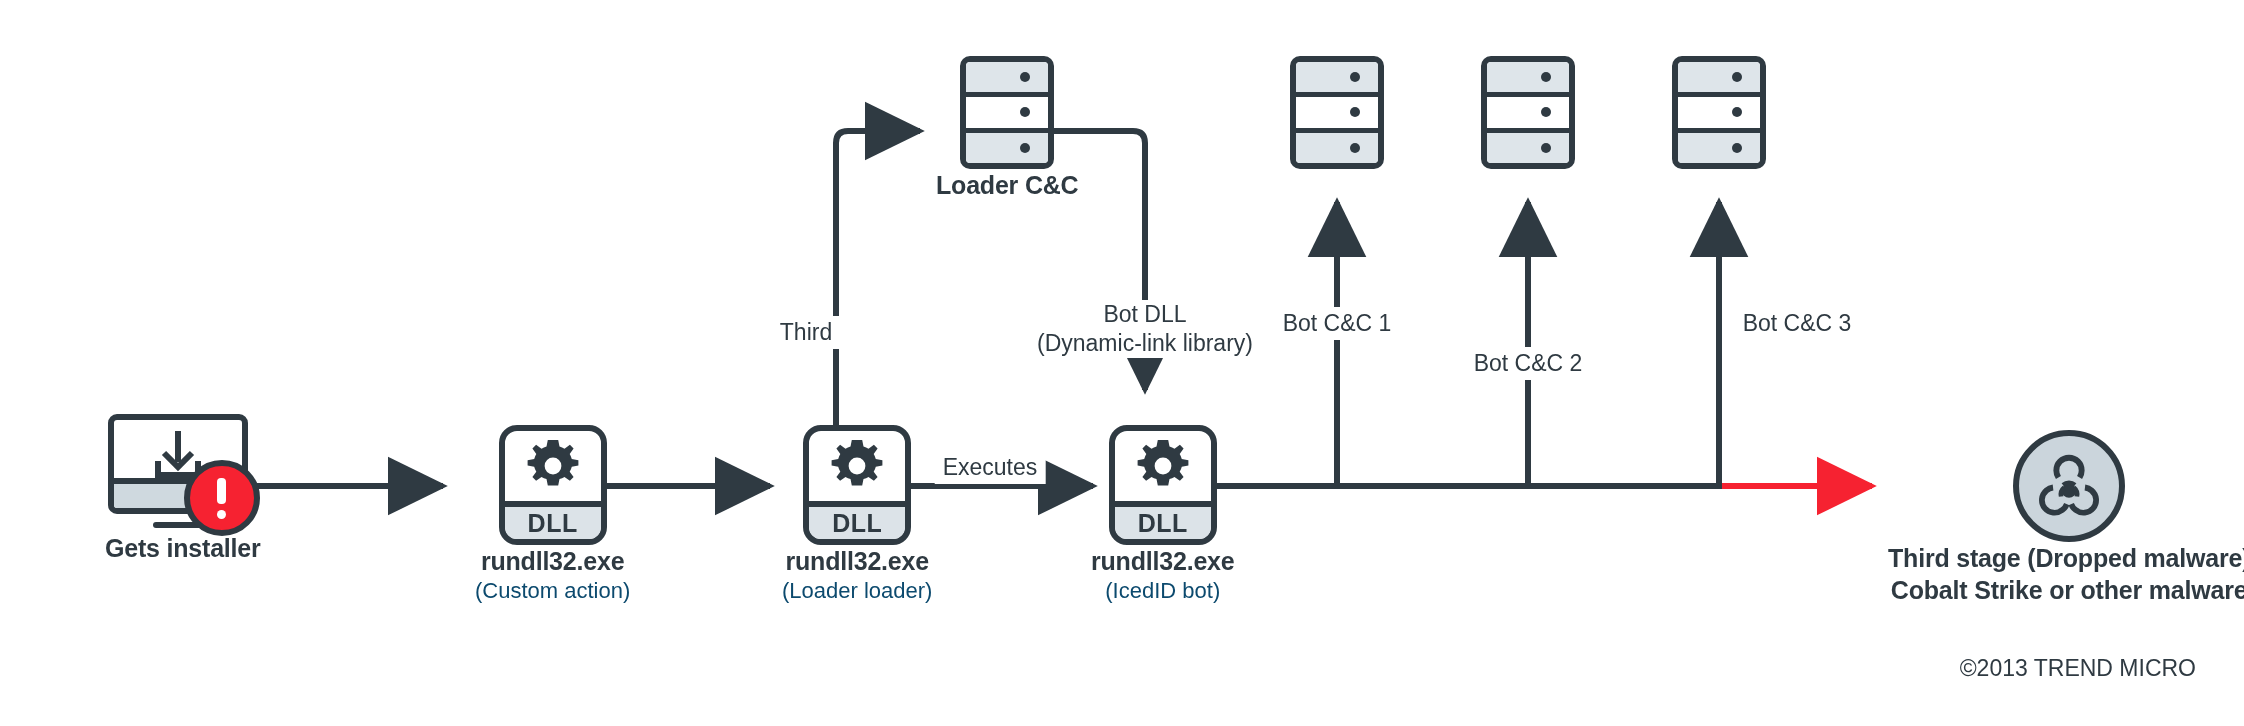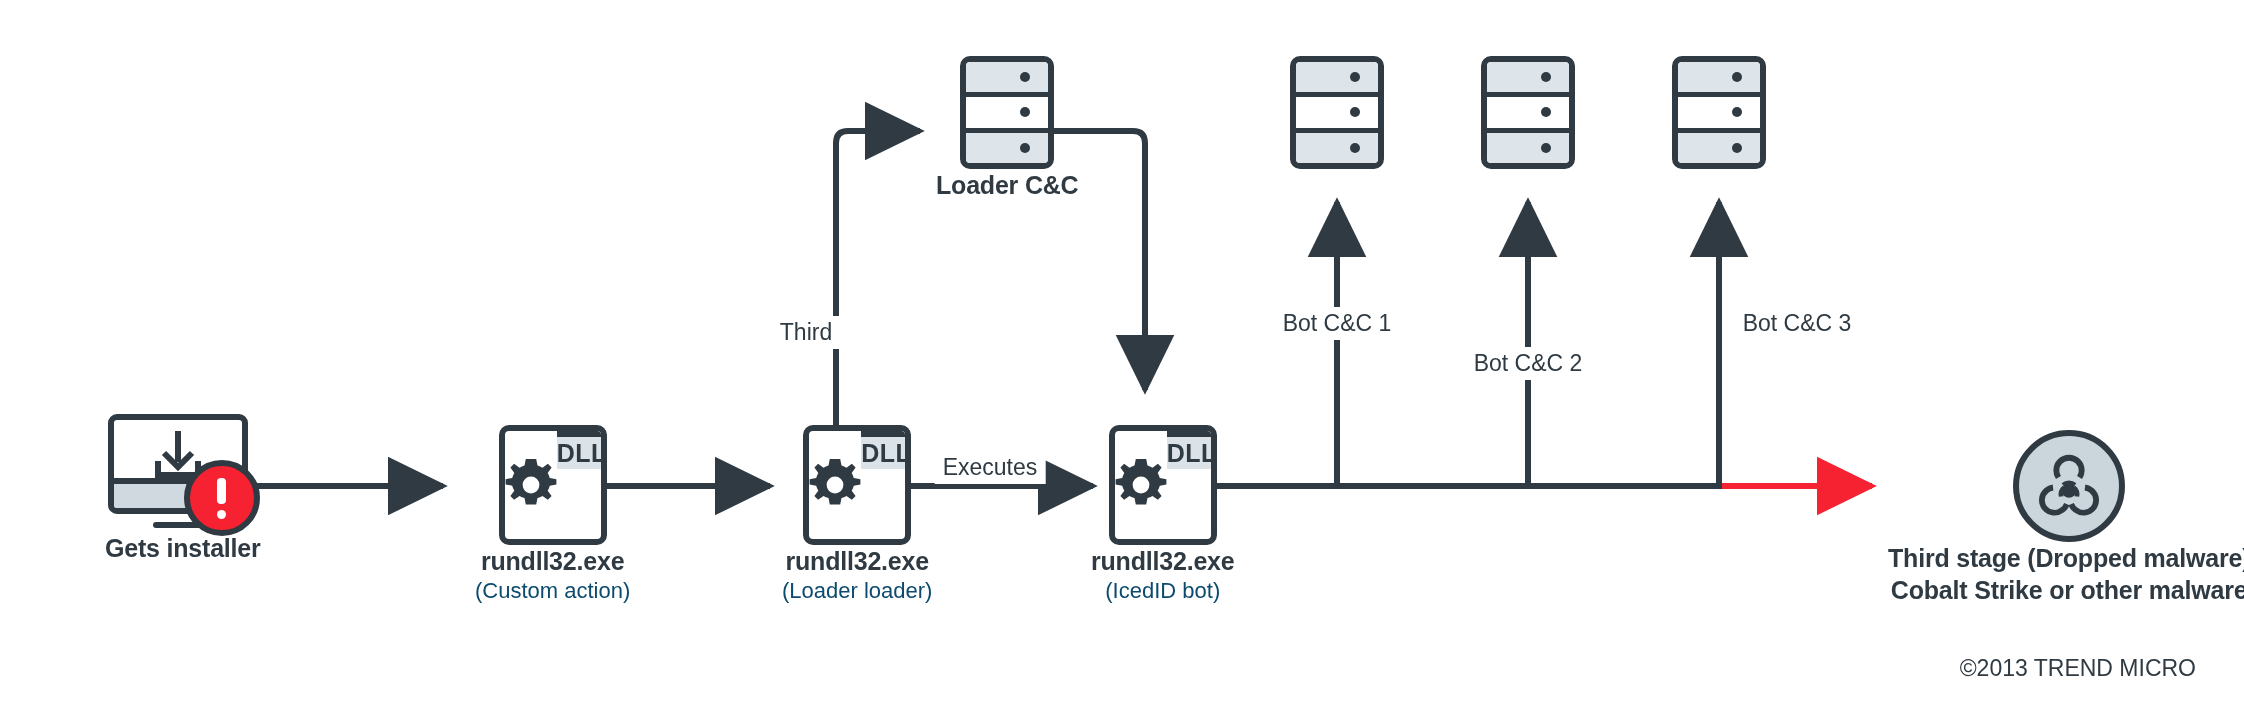--- a/index.html
+++ b/index.html
@@ -141,25 +141,25 @@
     margin-top: 6px;
   }
 
   
   .dll-box {
     position: relative;
     width: 108px;
     height: 120px;
     box-sizing: border-box;
     border: 6px solid #2F3A42;
-    border-radius: 10px;
+    border-radius: 18px;
     background: #ffffff;
     overflow: hidden;
     display: flex;
-    flex-direction: row;
+    flex-direction: column;
   }
   .dll-top {
     flex: 1;
     display: flex;
     align-items: center;
     justify-content: center;
   }
   .dll-bottom {
     height: 38px;
     background: #DCE3E8;
@@ -394,20 +394,24 @@
       </svg>
     </div>
     <div class="label-bold node-caption">Third stage (Dropped malware)</div>
     <div class="label-bold">Cobalt Strike or other malware</div>
   </div>
 
   <div class="wire-label" style="left:806px; top:316px; transform:translateX(-50%);">Third</div>
 
   <div class="wire-label" style="left:990px; top:451px; transform:translateX(-50%);">Executes</div>
 
+  <div class="wire-label" style="left:1145px; top:300px; transform:translateX(-50%); padding:0;">
+    <div>Bot DLL</div>
+    <div>(Dynamic-link library)</div>
+  </div>
 
   <div class="wire-label" style="left:1337px; top:307px; transform:translateX(-50%);">Bot C&amp;C 1</div>
 
   <div class="wire-label" style="left:1528px; top:307px; transform:translateX(-50%);margin-top:40px;">Bot C&amp;C 2</div>
 
   <div class="wire-label" style="left:1797px; top:307px; transform:translateX(-50%);">Bot C&amp;C 3</div>
 
   <div class="copyright" style="right:48px; top:655px;">©2013 TREND MICRO</div>
 
 </div>

